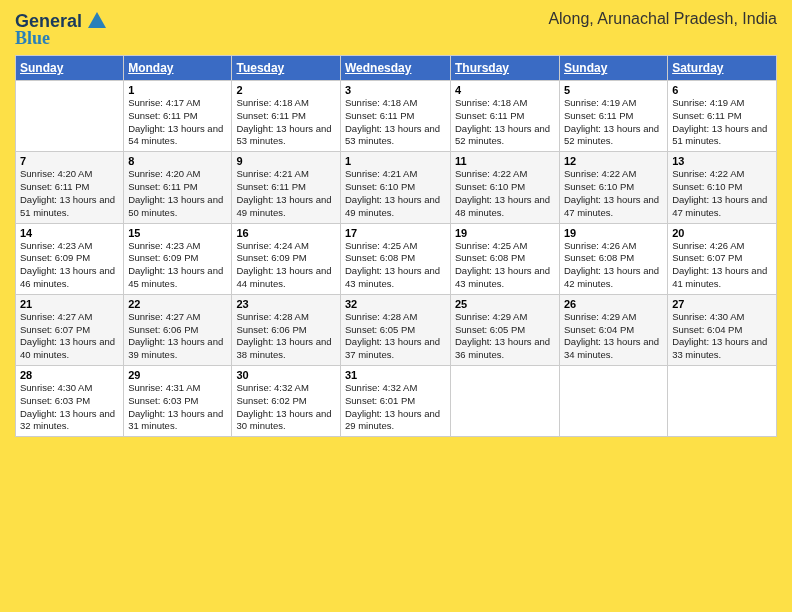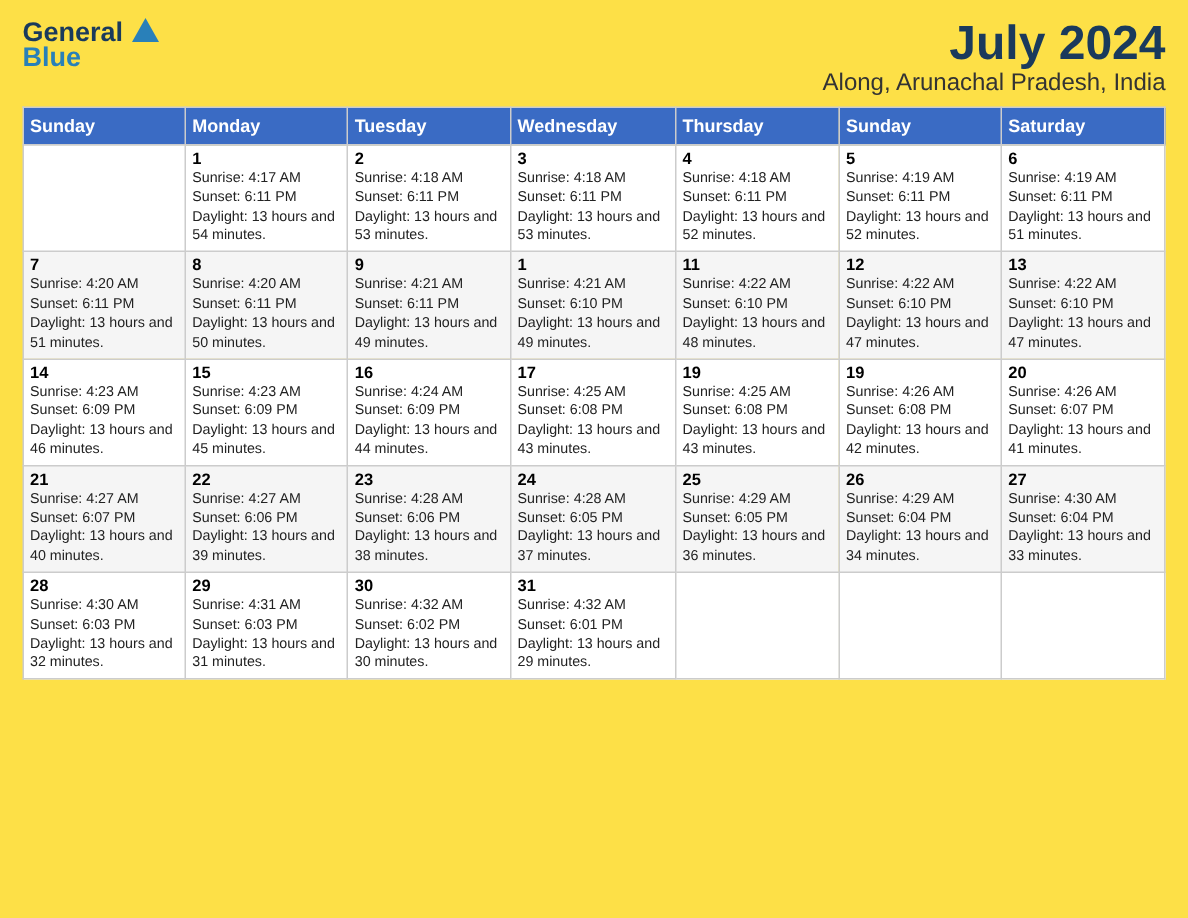--- a/index.html
+++ b/index.html
@@ -52,20 +52,21 @@
     thead tr {
       background-color: #3a6bc4;
       color: #fff;
     }
     thead th {
       padding: 5px 4px;
       text-align: left;
       font-size: 12px;
       font-weight: bold;
       border: 1px solid #ccc;
+      text-decoration: underline;
     }
     tbody tr {
       border: 1px solid #ccc;
     }
     tbody td {
       border: 1px solid #ccc;
       padding: 3px 4px;
       vertical-align: top;
       width: 113px;
     }
@@ -95,24 +96,23 @@
 
 <div class="page">
   <div class="header">
     <div class="logo">
       <div class="logo-line">
         <span style="font-size:18px;font-weight:bold;color:#1a3a5c;">General</span>
         <svg width="22" height="22" viewBox="0 0 22 22" style="margin-left:2px;">
           <polygon points="11,2 20,18 2,18" fill="#2980b9"></polygon>
         </svg>
       </div>
-      <span style="font-size:18px;font-weight:bold;color:#2980b9;margin-top:-4px;">Blue</span>
+      <span style="font-size:18px;font-weight:bold;color:#2980b9;margin-top:-4px;font-family:Liberation Serif, serif;">Blue</span>
     </div>
     <div class="title-area">
-      <div class="month-title">July 2024</div>
       <div class="subtitle">Along, Arunachal Pradesh, India</div>
     </div>
   </div>
 
   <table>
     <thead>
       <tr>
 
       <th>Sunday</th>
           <th>Monday</th>
@@ -218,21 +218,21 @@
           </td>
           <td>
             <span class="day-num">22</span>
             <div class="day-info">Sunrise: 4:27 AM<br>Sunset: 6:06 PM<br>Daylight: 13 hours and 39 minutes.</div>
           </td>
           <td>
             <span class="day-num">23</span>
             <div class="day-info">Sunrise: 4:28 AM<br>Sunset: 6:06 PM<br>Daylight: 13 hours and 38 minutes.</div>
           </td>
           <td>
-            <span class="day-num">24</span>
+            <span class="day-num">32</span>
             <div class="day-info">Sunrise: 4:28 AM<br>Sunset: 6:05 PM<br>Daylight: 13 hours and 37 minutes.</div>
           </td>
           <td>
             <span class="day-num">25</span>
             <div class="day-info">Sunrise: 4:29 AM<br>Sunset: 6:05 PM<br>Daylight: 13 hours and 36 minutes.</div>
           </td>
           <td>
             <span class="day-num">26</span>
             <div class="day-info">Sunrise: 4:29 AM<br>Sunset: 6:04 PM<br>Daylight: 13 hours and 34 minutes.</div>
           </td>

